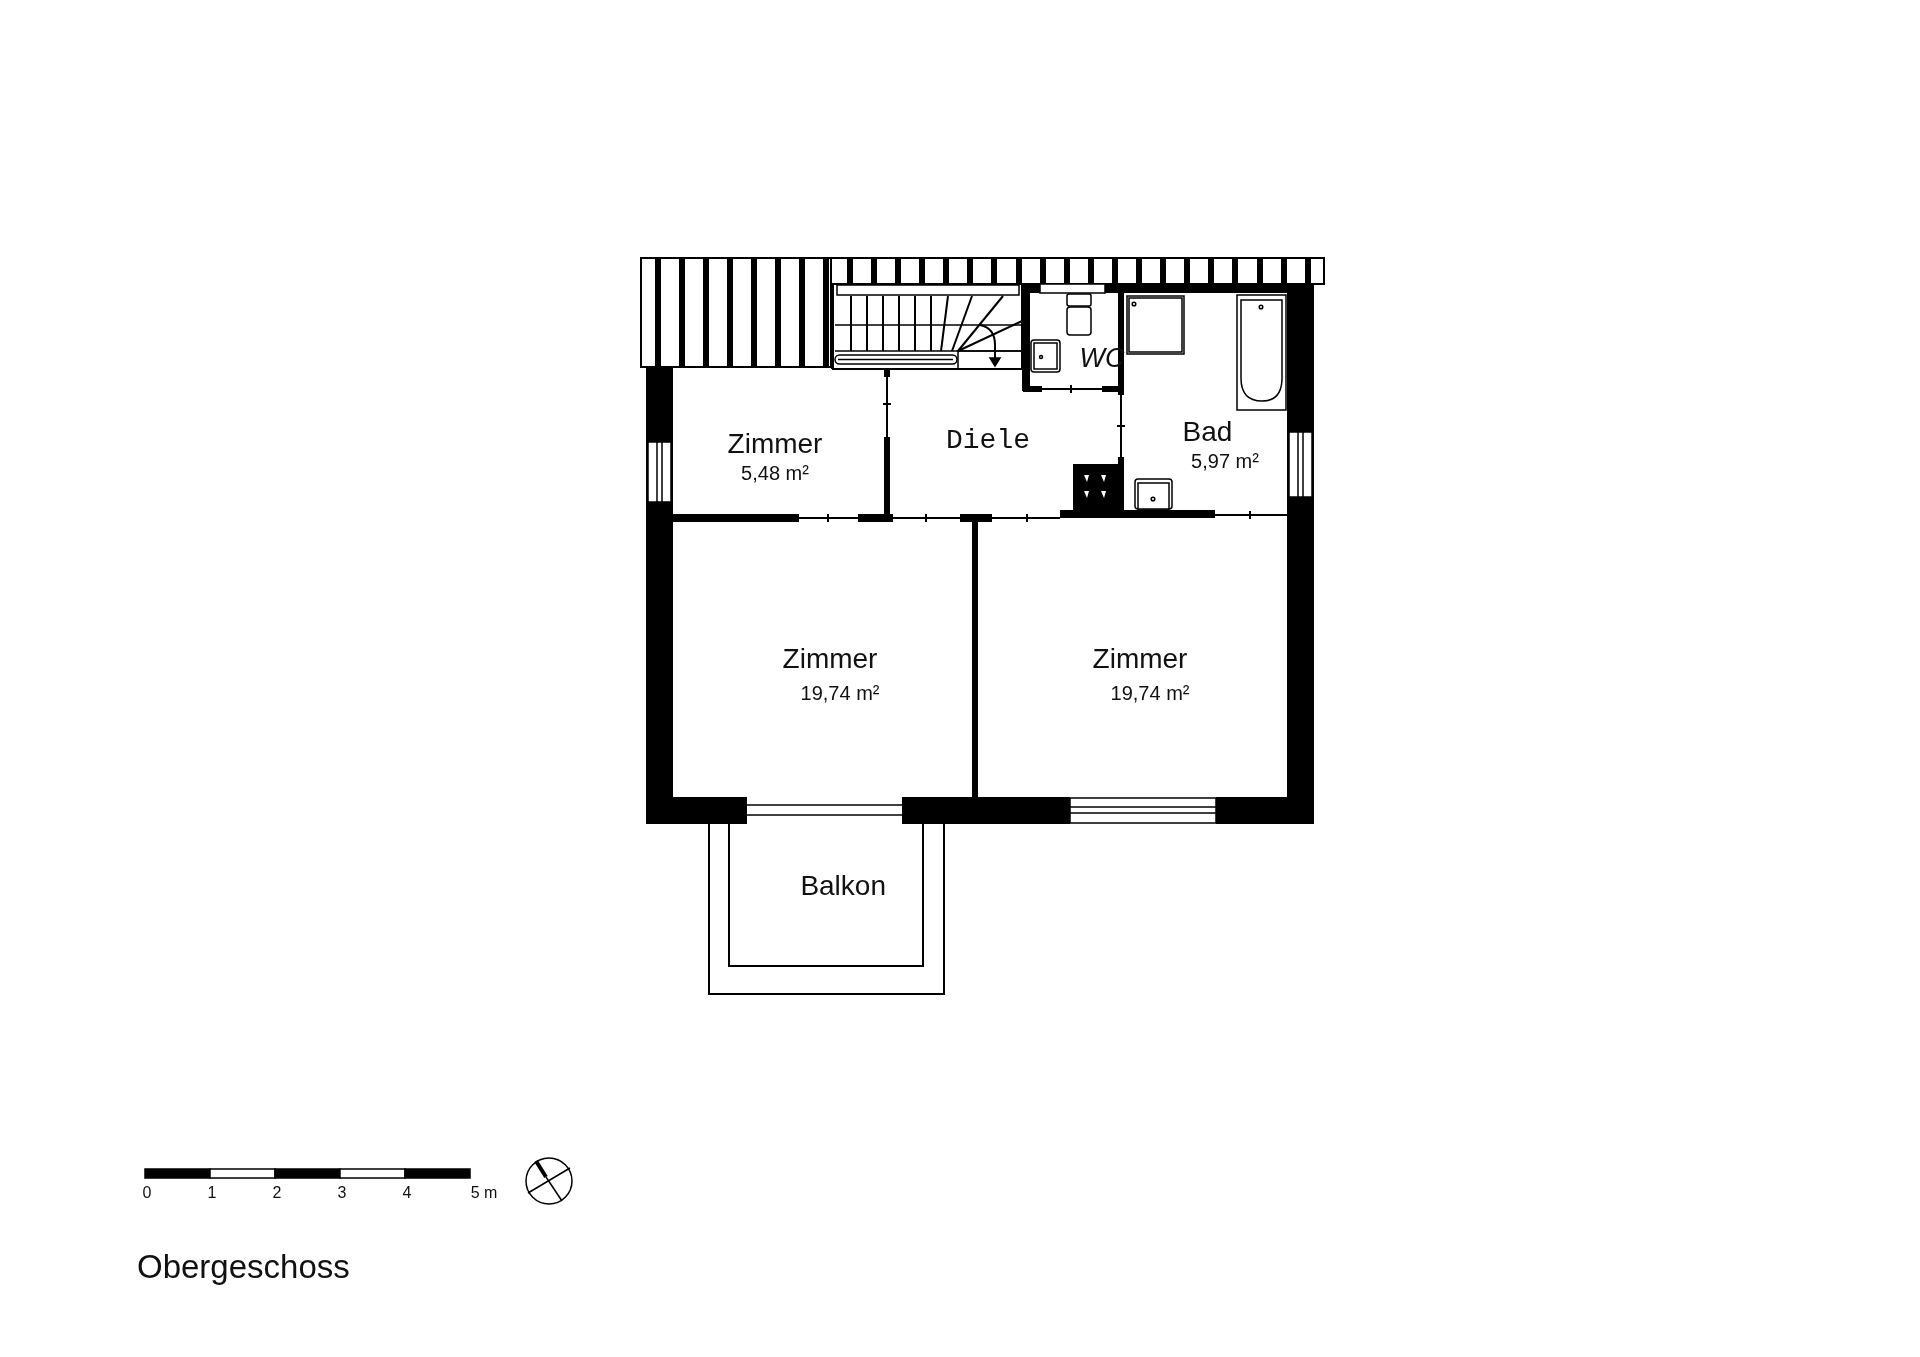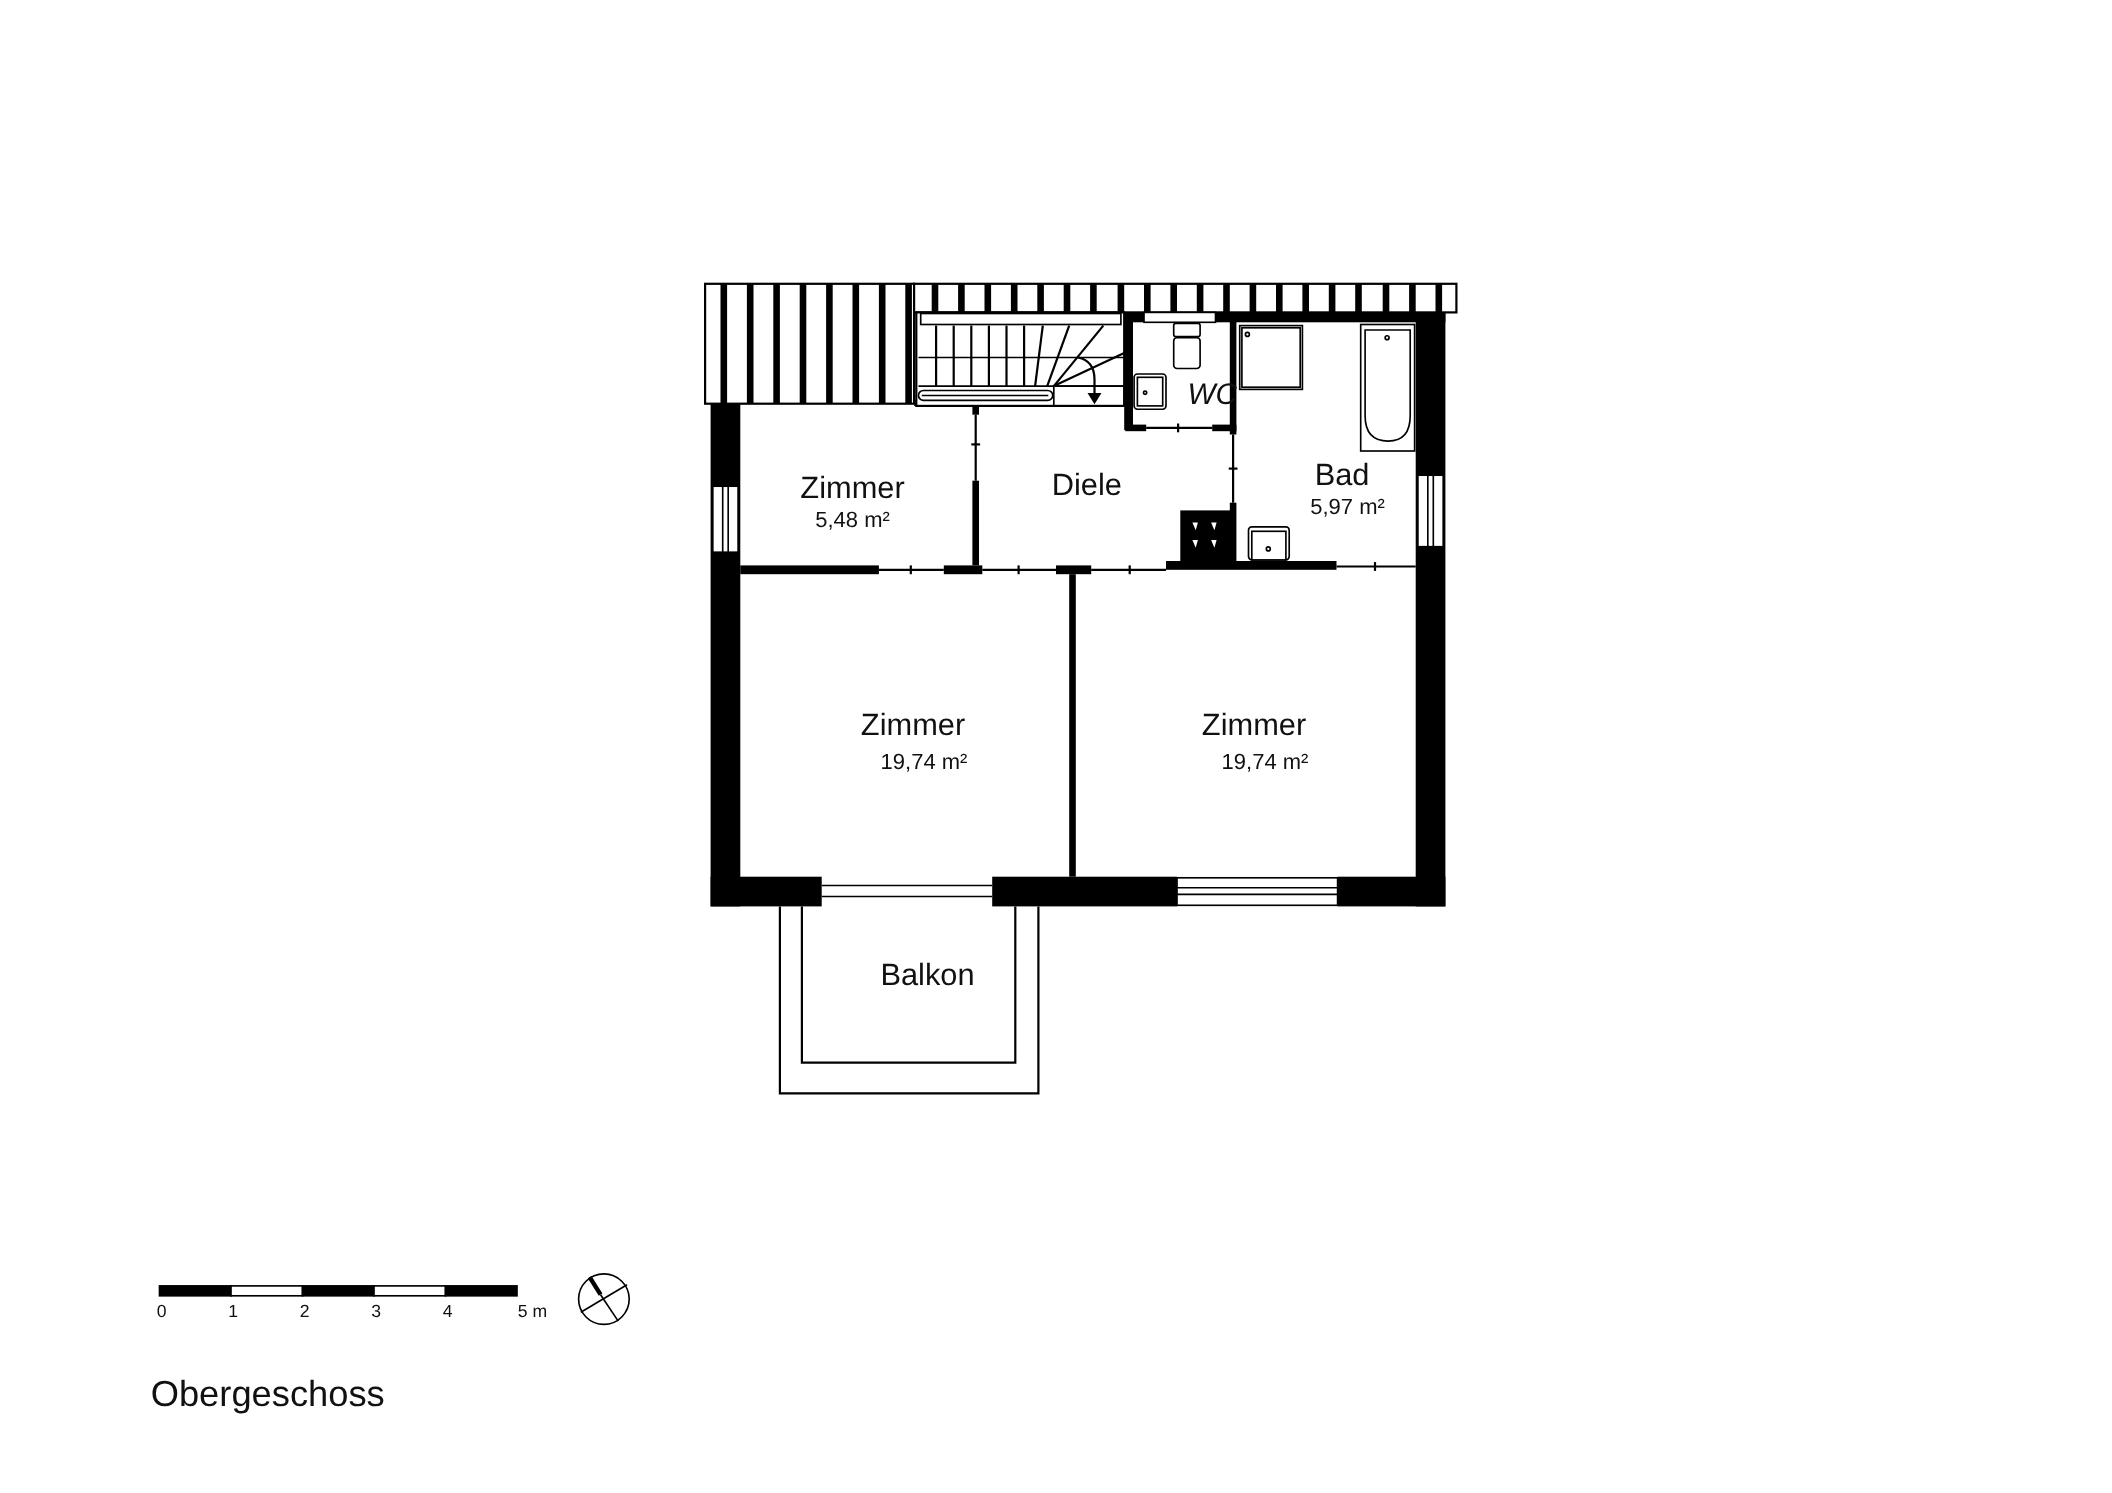--- a/index.html
+++ b/index.html
@@ -192,25 +192,25 @@
     <circle cx="549" cy="1181" r="23" stroke-width="1.5"></circle>
     <line x1="536" y1="1161" x2="546" y2="1177" stroke-width="4"></line>
     <line x1="546" y1="1177" x2="562" y2="1201" stroke-width="1.5"></line>
     <line x1="528" y1="1193" x2="570" y2="1168" stroke-width="1.5"></line>
   </g>
 </svg>
 
 <div class="label room-name" style="left:720px; top:428px; width:110px;">Zimmer</div>
 <div class="label room-area" style="left:720px; top:462px; width:110px;">5,48 m²</div>
 
-<div class="label room-name" style="left:938px; top:425px; width:100px;">Diele</div>
+<div class="label room-name" style="left:938px; top:425px; width:100px;font-family:Liberation Mono, monospace;">Diele</div>
 
 <div class="label room-name" style="left:1072px; top:343px; width:60px; font-size:27px;font-style:italic;">WC</div>
 
-<div class="label room-name" style="left:1170px; top:416px; width:75px;text-align:right;">Bad</div>
+<div class="label room-name" style="left:1170px; top:416px; width:75px;">Bad</div>
 <div class="label room-area" style="left:1170px; top:450px; width:110px;">5,97 m²</div>
 
 <div class="label room-name" style="left:775px; top:643px; width:110px;">Zimmer</div>
 <div class="label room-area" style="left:785px; top:682px; width:110px;">19,74 m²</div>
 
 <div class="label room-name" style="left:1085px; top:643px; width:110px;">Zimmer</div>
 <div class="label room-area" style="left:1095px; top:682px; width:110px;">19,74 m²</div>
 
 <div class="label room-name" style="left:776px; top:870px; width:110px;text-align:right;">Balkon</div>
 

